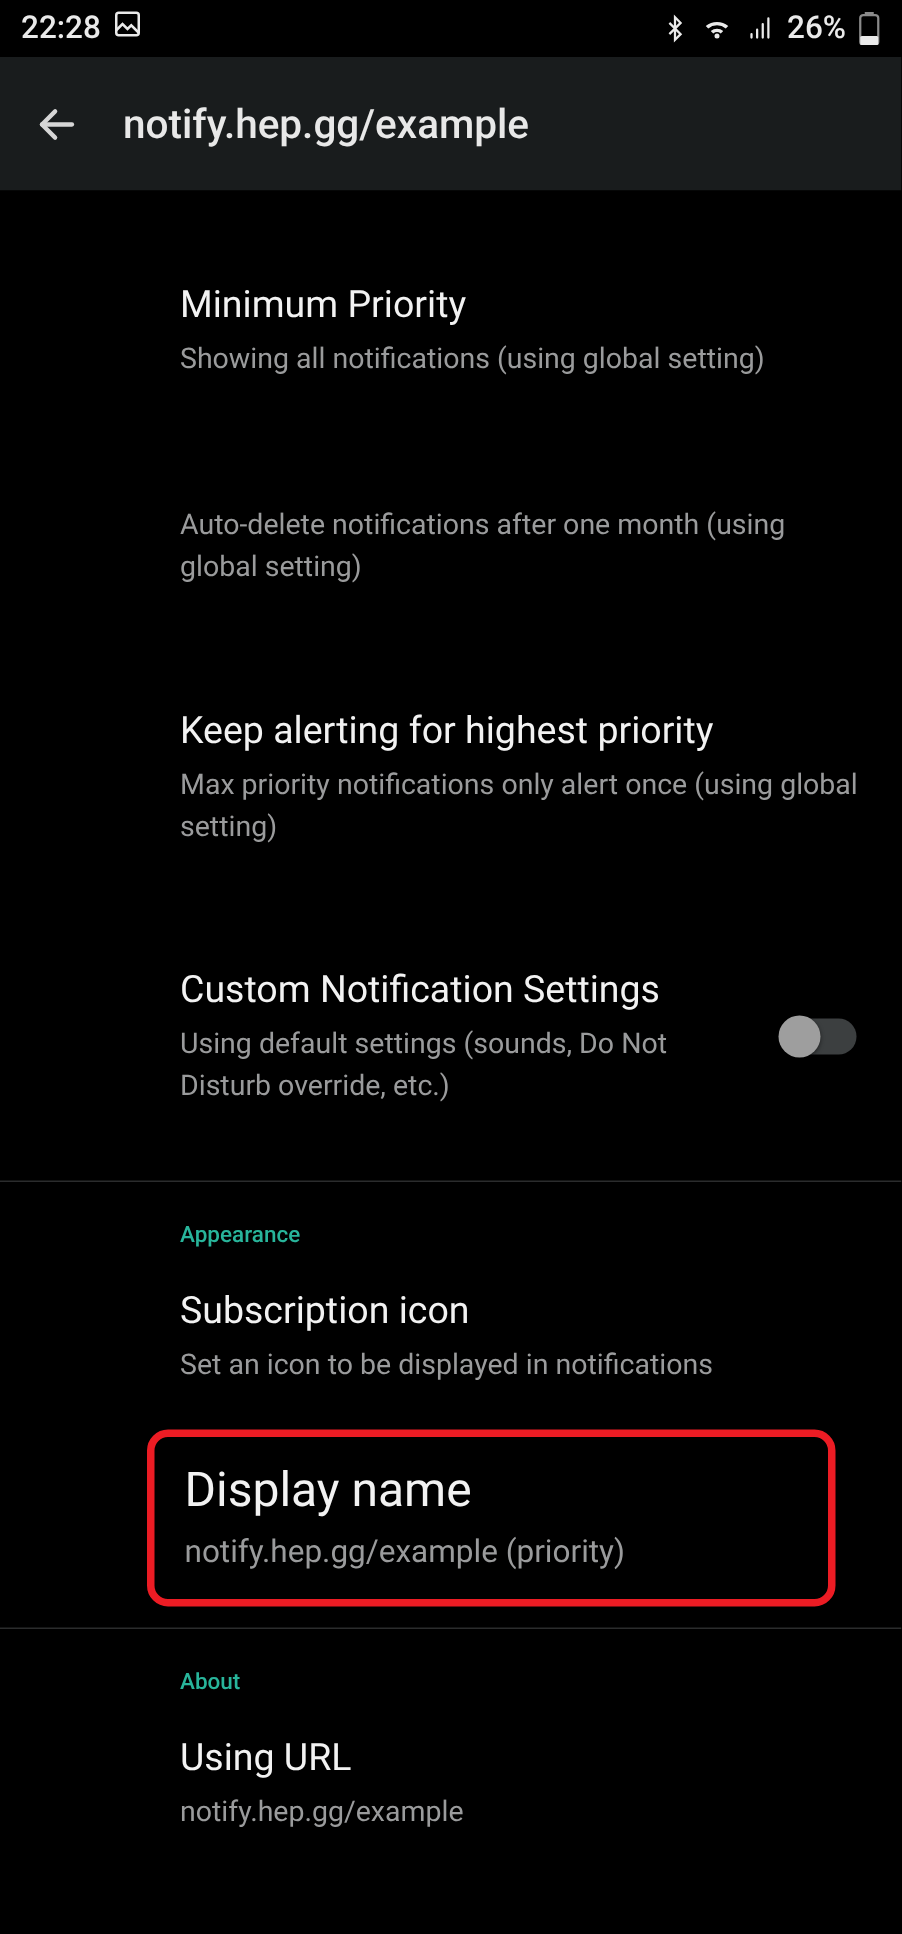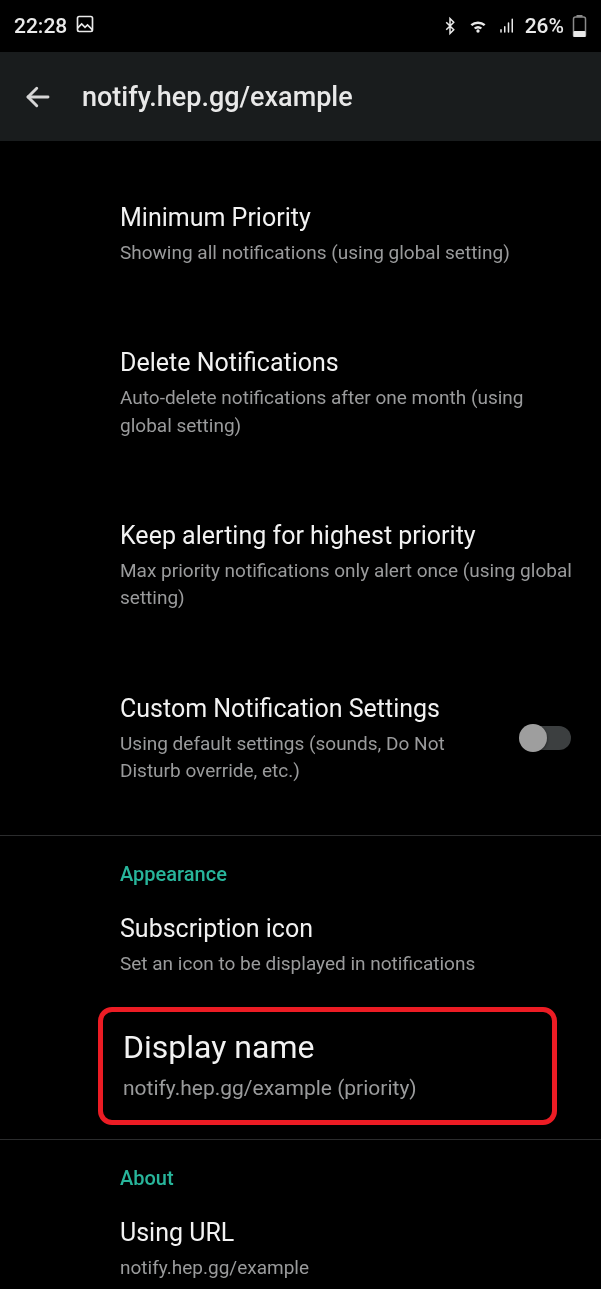--- a/index.html
+++ b/index.html
@@ -1,19 +1,19 @@
 <!DOCTYPE html>
 <html><head>
   <meta charset="utf-8">
   <style>
     * { margin:0; padding:0; box-sizing:border-box; font-family: Roboto, "Segoe UI", Arial, sans-serif; }
     body { width:601px; height:1289px; background:#000; color:#e4e4e4; overflow:hidden; position:relative; }
 
     
-    .status-bar { height:52px; display:flex; align-items:center; justify-content:space-between; padding:0 14px; font-size:21px; font-weight:500; color:#eaeaea; }
+    .status-bar { height:38px; display:flex; align-items:center; justify-content:space-between; padding:0 14px; font-size:21px; font-weight:500; color:#eaeaea; }
     .status-left, .status-right { display:flex; align-items:center; gap:8px; }
     .status-right svg { display:block; }
 
     
     .app-bar { height:89px; background:#191c1d; display:flex; align-items:center; padding:0 18px; }
     .back-btn { width:40px; height:40px; display:flex; align-items:center; justify-content:center; margin-right:24px; }
     .app-title { font-size:27px; font-weight:500; color:#e8e8e8; }
 
     
     .content { background:#000; padding-top:40px; }
@@ -22,21 +22,21 @@
     .setting-title { font-size:25px; font-weight:400; color:#f2f2f2; line-height:1.35; }
     .setting-sub { font-size:19px; color:#9a9b9c; line-height:1.45; margin-top:4px; }
     .spacer-lg { height:40px; }
     .spacer-md { height:30px; }
 
     .toggle { position:absolute; right:30px; top:50%; width:50px; height:24px; transform:translateY(-50%); }
     .toggle-track { position:absolute; inset:0; border-radius:12px; background:#3c3f40; }
     .toggle-thumb { position:absolute; width:28px; height:28px; border-radius:50%; background:#9e9e9e; top:-2px; left:-2px; box-shadow:0 1px 3px rgba(0,0,0,.5); }
 
     .divider { height:1px; background:#2b2c2d; }
-    .section-label { font-size:20px; font-weight:500; color:#28b59b; padding:26px 40px 6px 120px; }
+    .section-label { font-size:15px; font-weight:500; color:#28b59b; padding:26px 40px 6px 120px; }
 
     .highlight-box { border:5px solid #ec1c24; border-radius:14px; margin:10px 44px 14px 98px; padding:14px 20px 16px 20px; }
     .highlight-box .setting-title { font-size:32px; }
     .highlight-box .setting-sub { font-size:21px; }
   </style>
 </head>
 <body>
 
 <div class="status-bar">
   <div class="status-left">
@@ -87,21 +87,20 @@
 
 <div class="content">
 
   <div class="setting">
     <div class="setting-title">Minimum Priority</div>
     <div class="setting-sub">Showing all notifications (using global setting)</div>
   </div>
   <div class="spacer-lg"></div>
 
   <div class="setting">
-    <div class="setting-title">Delete Notifications</div>
     <div class="setting-sub">Auto-delete notifications after one month (using global setting)</div>
   </div>
   <div class="spacer-lg"></div>
 
   <div class="setting">
     <div class="setting-title">Keep alerting for highest priority</div>
     <div class="setting-sub">Max priority notifications only alert once (using global setting)</div>
   </div>
   <div class="spacer-lg"></div>
 

